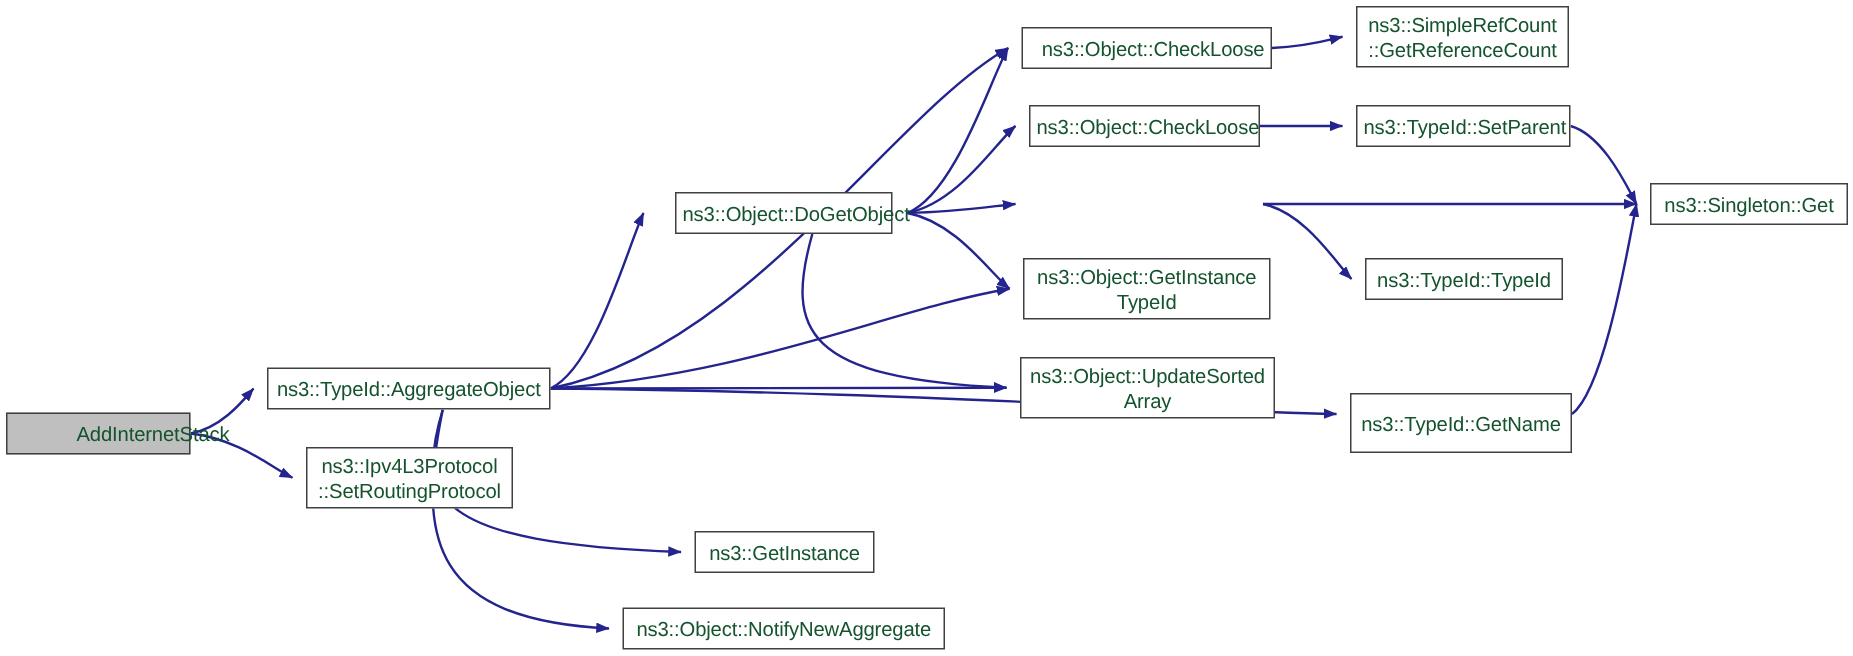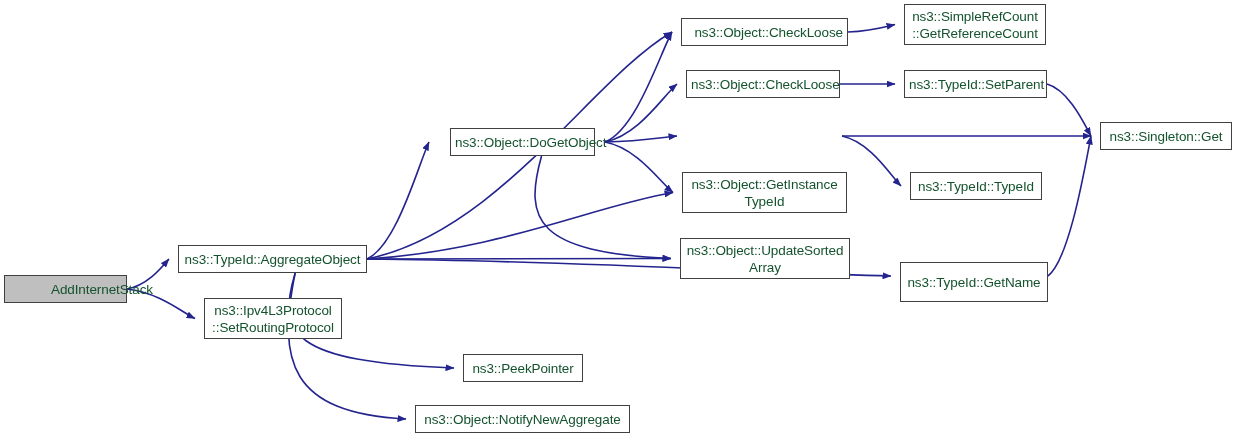--- a/index.html
+++ b/index.html
@@ -80,21 +80,21 @@
         <path d="M842,136 C870.56,142 890.96,176 901,186" marker-end="url(#arrowhead)"></path>
         <path d="M1047,84 C1069.26,90.24 1085.16,125.6 1091,136" marker-end="url(#arrowhead)"></path>
         <path d="M1048,276 C1069.84,259.2 1085.44,164 1091,136" marker-end="url(#arrowhead)"></path>
       </g>
   </svg>
 <div class="node highlight" style="left: 4px; top: 275px; width: 123px; height: 28px;"><span class="node-label">AddInternetStack</span></div>
     <div class="node" style="left: 178px; top: 245px; width: 189px; height: 28px;"><span class="node-label">ns3::TypeId::AggregateObject</span></div>
     <div class="node" style="left: 204px; top: 298px; width: 138px; height: 41px;"><span class="node-label">ns3::Ipv4L3Protocol
 ::SetRoutingProtocol</span></div>
     <div class="node" style="left: 438px; top: 128px; width: 145px; height: 28px; margin-left: 12px;"><span class="node-label">ns3::Object::DoGetObject</span></div>
-    <div class="node" style="left: 463px; top: 354px; width: 120px; height: 28px;"><span class="node-label">ns3::PeekPointer</span></div>
+    <div class="node" style="left: 463px; top: 354px; width: 120px; height: 28px;"><span class="node-label">ns3::GetInstance</span></div>
     <div class="node" style="left: 415px; top: 405px; width: 215px; height: 28px;"><span class="node-label">ns3::Object::NotifyNewAggregate</span></div>
     <div class="node" style="left: 681px; top: 18px; width: 167px; height: 28px; text-align: right;"><span class="node-label">ns3::Object::CheckLoose</span></div>
     <div class="node" style="left: 686px; top: 70px; width: 154px; height: 28px;"><span class="node-label">ns3::Object::CheckLoose</span></div>
     <div class="node" style="left: 682px; top: 172px; width: 165px; height: 41px;"><span class="node-label">ns3::Object::GetInstance
 TypeId</span></div>
     <div class="node" style="left: 680px; top: 238px; width: 170px; height: 41px;"><span class="node-label">ns3::Object::UpdateSorted
 Array</span></div>
     <div class="node" style="left: 904px; top: 4px; width: 142px; height: 41px;"><span class="node-label">ns3::SimpleRefCount
 ::GetReferenceCount</span></div>
     <div class="node" style="left: 904px; top: 70px; width: 143px; height: 28px;"><span class="node-label">ns3::TypeId::SetParent</span></div>

